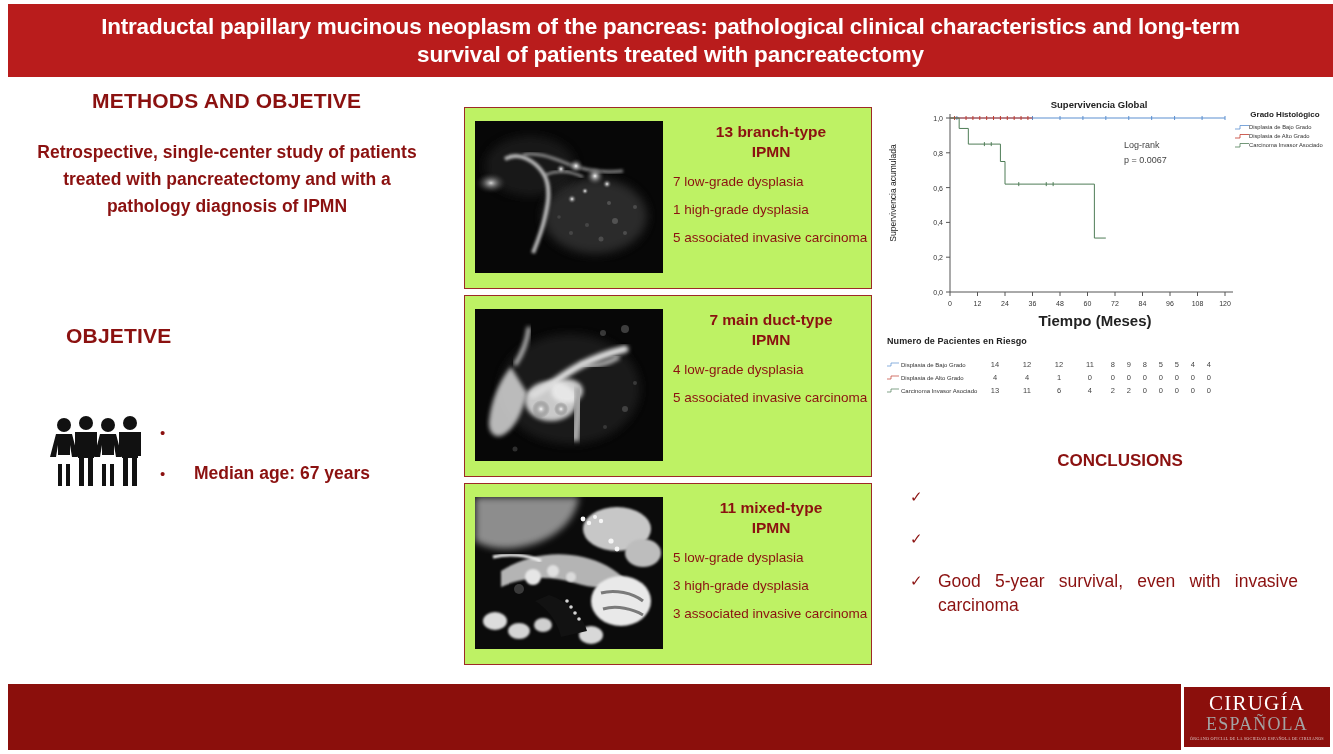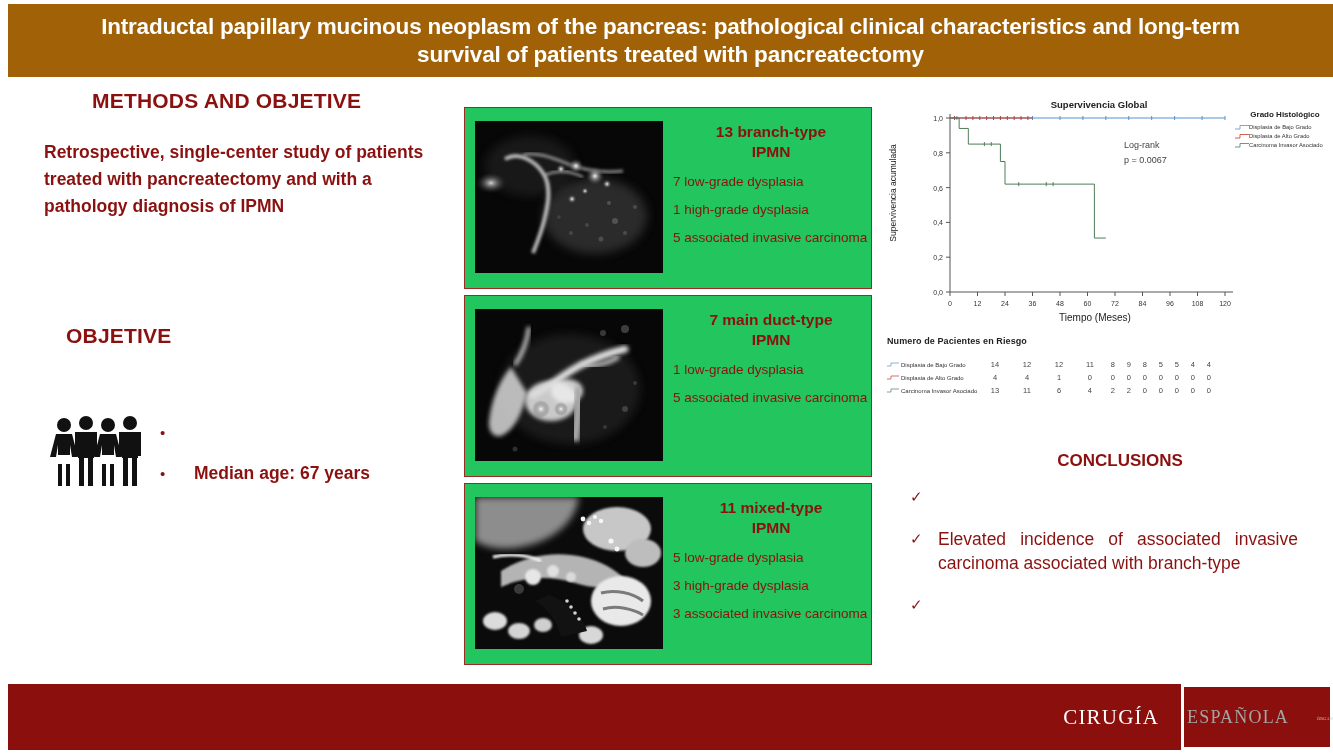--- a/index.html
+++ b/index.html
@@ -7,41 +7,41 @@
   body {
     font-family: "Liberation Sans", sans-serif;
     background: #ffffff;
     position: relative;
     overflow: hidden;
     color: #8b1110;
   }
   
   #title-banner {
     position: absolute; left: 8px; top: 4px; width: 1325px; height: 73px;
-    background: #a16207;
+    background: #b91c1c;
     display: flex; align-items: center; justify-content: center;
   }
   #title-banner .title-text {
     color: #ffffff;
     font-weight: bold;
     font-size: 22.5px;
     line-height: 28px;
     text-align: center;
     width: 1190px;
     letter-spacing: -0.2px;
   }
   
   #left-col { position: absolute; left: 20px; top: 84px; width: 440px; height: 580px; }
   .section-head {
     font-weight: bold; font-size: 21px; color: #8b1110; letter-spacing: 0.2px;
   }
   #methods-heading { position: absolute; left: 72px; top: 5px; }
   #methods-body {
-    position: absolute; left: 24px; top: 55px; width: 390px;
-    text-align: left; font-weight: bold; font-size: 17.5px;
+    position: absolute; left: 12px; top: 55px; width: 390px;
+    text-align: center; font-weight: bold; font-size: 17.5px;
     line-height: 27px; color: #8b1110;
   }
   #results-heading { position: absolute; left: 46px; top: 240px; }
   #people-icon { position: absolute; left: 30px; top: 330px; width: 100px; height: 80px; }
   #results-list { position: absolute; left: 140px; top: 340px; width: 300px; }
   #results-list .bullet-row {
     display: flex; align-items: baseline; margin-bottom: 22px;
   }
   #results-list .dot {
     font-size: 15px; color: #8b1110; width: 34px; flex: 0 0 34px; text-align: left;
@@ -49,21 +49,21 @@
   #results-list .bullet-text {
     font-weight: bold; font-size: 17.5px; color: #8b1110;
   }
   
   #mid-col { position: absolute; left: 464px; top: 107px; width: 410px; }
   .ipmn-box {
     border: 1.6px solid #9d2a27;
     width: 408px; height: 182px;
     margin-bottom: 6px;
     display: flex; align-items: flex-start;
-    background: #22c55e;
+    background: #bef264;
   }
   .ipmn-box .scan {
     width: 188px; height: 152px; margin: 13px 0 0 10px; flex: 0 0 188px;
     position: relative; overflow: hidden; background: #050505;
   }
   .ipmn-box .scan.ct { background: #0a0a0a; }
   .ipmn-box .txt { margin-left: 10px; margin-top: 14px; width: 196px; }
   .ipmn-title {
     font-weight: bold; font-size: 15.5px; color: #8b1110;
     text-align: center; line-height: 20px; margin-bottom: 11px;
@@ -79,21 +79,21 @@
   #km-chart .km-title {
     position: absolute; left: 104px; top: 3px; width: 230px; text-align: center;
     font-size: 9.5px; font-weight: bold; color: #222;
   }
   #km-chart .ylabel {
     position: absolute; left: -47px; top: 92px; width: 120px; text-align: center;
     font-size: 8.5px; color: #222; transform: rotate(-90deg);
   }
   #km-chart .xlabel {
     position: absolute; left: 95px; top: 216px; width: 240px; text-align: center;
-    font-size: 10px; font-weight: normal; color: #222;
+    font-size: 15px; font-weight: bold; color: #222;
   }
   #km-chart .logrank {
     position: absolute; left: 244px; top: 42px; font-size: 9px; color: #444;
     line-height: 15px;
   }
   #km-legend {
     position: absolute; left: 355px; top: 14px; width: 100px;
   }
   #km-legend .legend-title {
     font-size: 8px; font-weight: bold; color: #222; text-align: center; margin-bottom: 4px;
@@ -122,21 +122,21 @@
   }
   #conclusions .c-text.nojust { text-align: left; }
   
   #footer-banner {
     position: absolute; left: 8px; top: 684px; width: 1325px; height: 66px;
     background: #8b0f0c;
   }
   #journal-logo {
     position: absolute; left: 1181px; top: 684px; width: 152px; height: 66px;
     background: #8b0f0c; border: 3px solid #ffffff;
-    display: flex; flex-direction: row; align-items: center; justify-content: center; gap: 28px;
+    display: flex; flex-direction: column; align-items: center; justify-content: center;
   }
   #journal-logo .logo-line1 {
     color: #ffffff; font-family: "Liberation Serif", serif; font-size: 21px;
     letter-spacing: 1.2px; line-height: 21px;
   }
   #journal-logo .logo-line2 {
     color: #a3a3a3; font-family: "Liberation Serif", serif; font-size: 18px;
     letter-spacing: 1.2px; line-height: 20px;
   }
   #journal-logo .logo-tag {
@@ -301,21 +301,21 @@
           <circle cx="150" cy="20" r="4" fill="#bbb"></circle>
             <circle cx="128" cy="24" r="3" fill="#aaa"></circle>
         </g>
       </svg>
     </div>
     <div class="txt">
       <div class="ipmn-title">
         <span>7 main duct-type</span><br>
         <span>IPMN</span>
       </div>
-      <div class="ipmn-line">1 low-grade dysplasia</div>
+      <div class="ipmn-line">4 low-grade dysplasia</div>
       <div class="ipmn-line last">5  associated  invasive carcinoma</div>
     </div>
   </div>
 
   <div class="ipmn-box">
     <div class="scan ct">
       <svg viewBox="0 0 188 152" width="188" height="152" preserveAspectRatio="none" aria-hidden="true">
         <defs>
           <filter id="blur3">
               <feGaussianBlur stdDeviation="1.3"></feGaussianBlur>
@@ -537,24 +537,24 @@
       </table>
   </div>
 
   <div id="conclusions">
     <div id="conclusions-heading">CONCLUSIONS</div>
     <div class="c-row">
       <span class="check">✓</span>
     </div>
     <div class="c-row">
       <span class="check">✓</span>
-      <span class="c-text">Elevated incidence of associated invasive carcinoma associated with branch-type</span>
     </div>
     <div class="c-row">
       <span class="check">✓</span>
+      <span class="c-text">Good 5-year survival, even with invasive carcinoma</span>
     </div>
   </div>
 </div>
 
 <div id="footer-banner"></div>
 <div id="journal-logo">
   <div class="logo-line1">CIRUGÍA</div>
   <div class="logo-line2">ESPAÑOLA</div>
   <div class="logo-tag">ÓRGANO OFICIAL DE LA SOCIEDAD ESPAÑOLA DE CIRUJANOS</div>
 </div>

